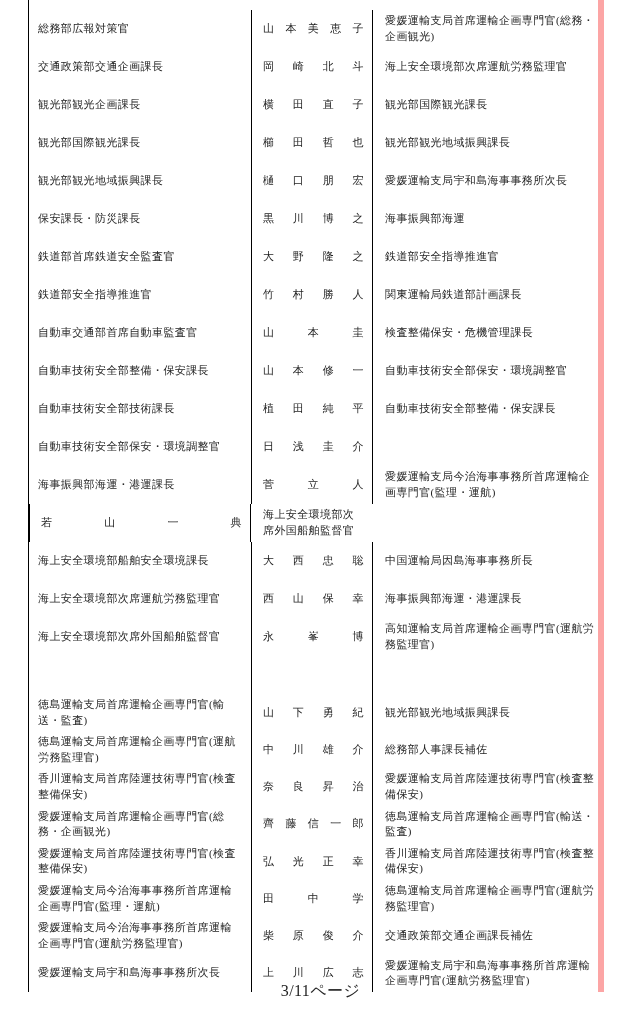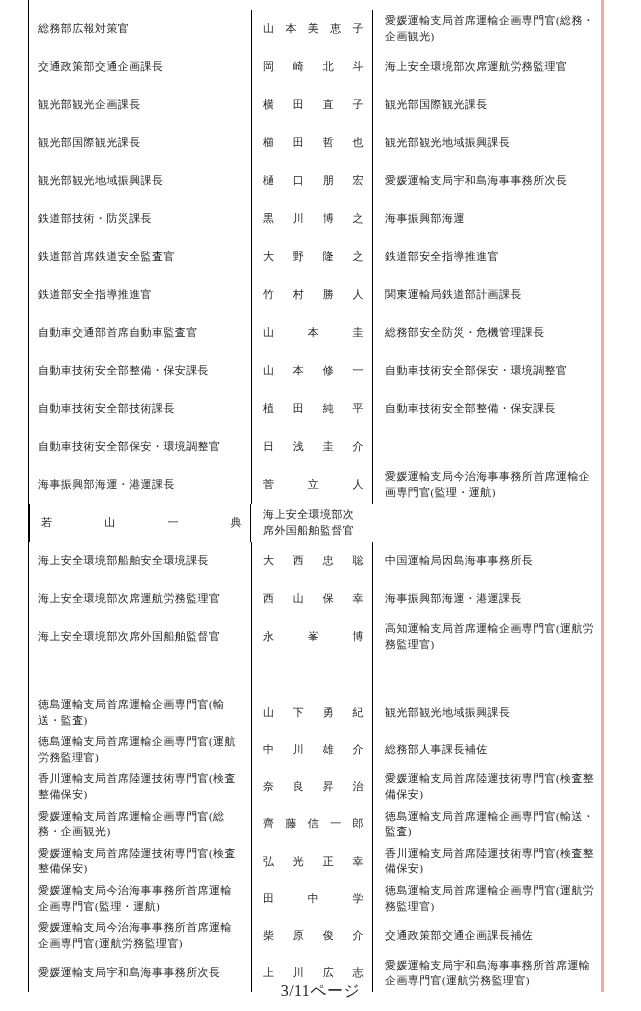--- a/index.html
+++ b/index.html
@@ -8,21 +8,21 @@
     width: 641px; height: 1011px;
     background: #ffffff;
     font-family: "Liberation Serif", "DejaVu Serif", serif;
   }
   .page { position: relative; width: 641px; height: 1011px; overflow: hidden; background: #ffffff; }
 
   .table {
     position: absolute; left: 28px; top: 0;
     width: 576px;
     border-left: 1px solid #000;
-    border-right: 3px solid #fca5a5;
+    border-right: 6px solid #fca5a5;
     padding-top: 10px;
   }
   .row, .gap-row {
     display: grid;
     grid-template-columns: 222px 122px 230px;
   }
   .section-top .row { min-height: 38px; }
   .section-bottom .row { min-height: 35px; }
   .gap-row { height: 38px; }
 
@@ -100,21 +100,21 @@
           <div class="cell c-new">観光部観光地域振興課長</div>
           <div class="cell c-name">
             <span class="nch">樋</span>
             <span class="nch">口</span>
             <span class="nch">朋</span>
             <span class="nch">宏</span>
           </div>
           <div class="cell c-old">愛媛運輸支局宇和島海事事務所次長</div>
         </div>
         <div class="row">
-          <div class="cell c-new">鉄道部技術・防災課長</div>
+          <div class="cell c-new">保安課長・防災課長</div>
           <div class="cell c-name">
             <span class="nch">黒</span>
             <span class="nch">川</span>
             <span class="nch">博</span>
             <span class="nch">之</span>
           </div>
           <div class="cell c-old">海事振興部海運</div>
         </div>
         <div class="row">
           <div class="cell c-new">鉄道部首席鉄道安全監査官</div>
@@ -136,21 +136,21 @@
           </div>
           <div class="cell c-old">関東運輸局鉄道部計画課長</div>
         </div>
         <div class="row">
           <div class="cell c-new">自動車交通部首席自動車監査官</div>
           <div class="cell c-name">
             <span class="nch">山</span>
             <span class="nch">本</span>
             <span class="nch">圭</span>
           </div>
-          <div class="cell c-old">総務部安全防災・危機管理課長</div>
+          <div class="cell c-old">検査整備保安・危機管理課長</div>
         </div>
         <div class="row">
           <div class="cell c-new">自動車技術安全部整備・保安課長</div>
           <div class="cell c-name">
             <span class="nch">山</span>
             <span class="nch">本</span>
             <span class="nch">修</span>
             <span class="nch">一</span>
           </div>
           <div class="cell c-old">自動車技術安全部保安・環境調整官</div>

